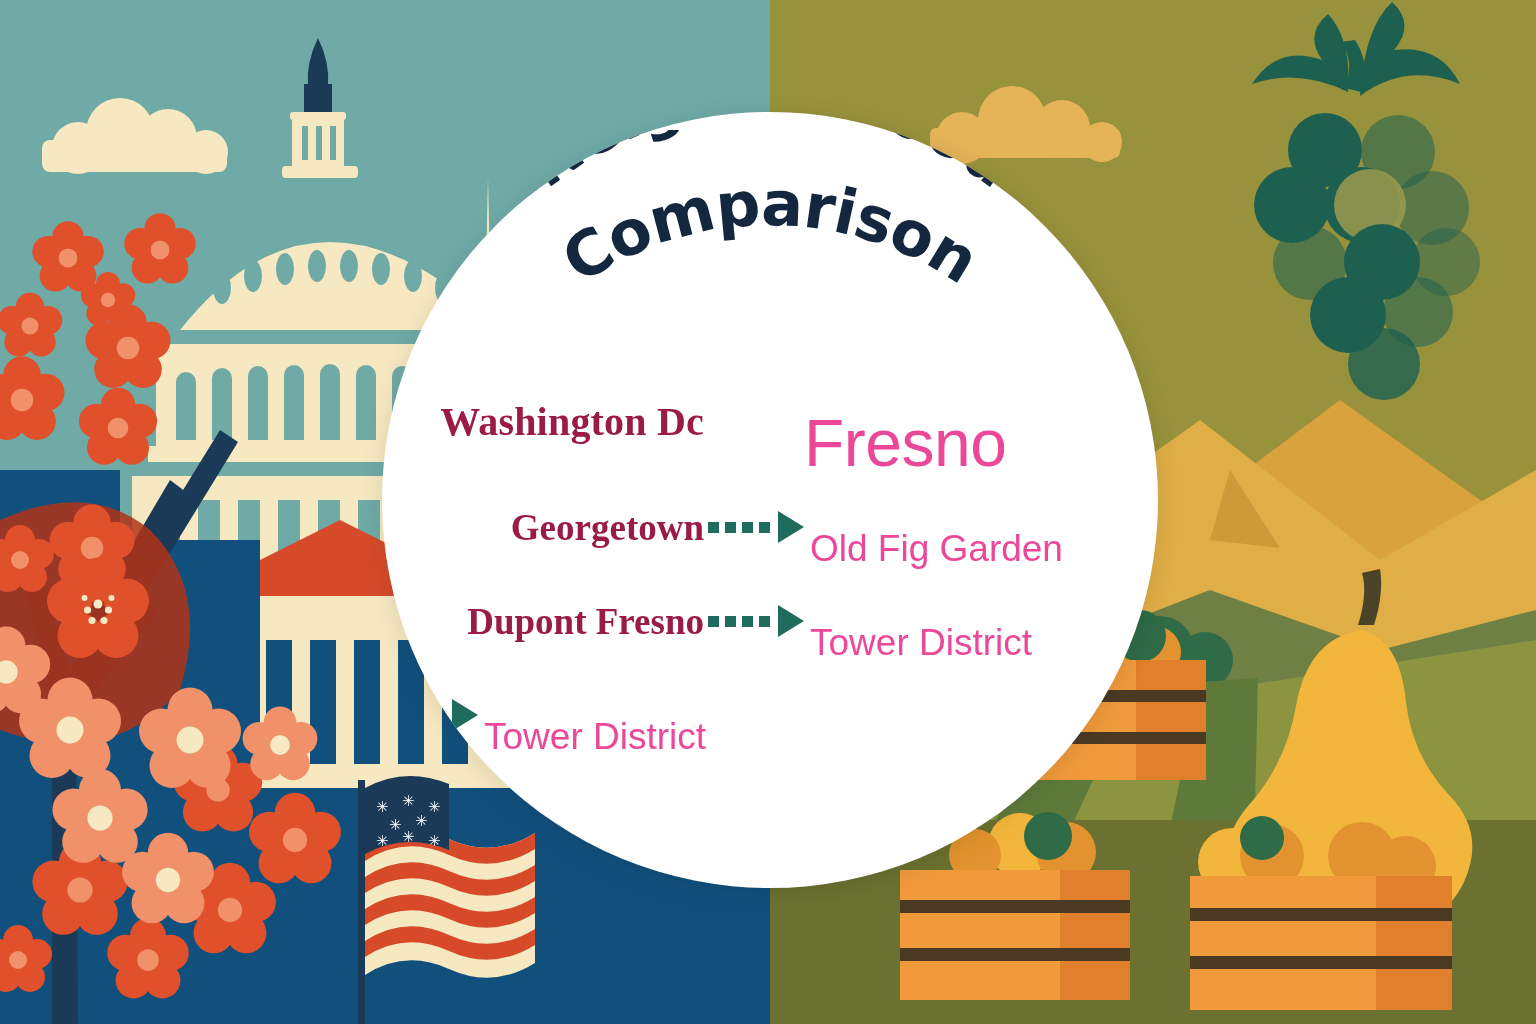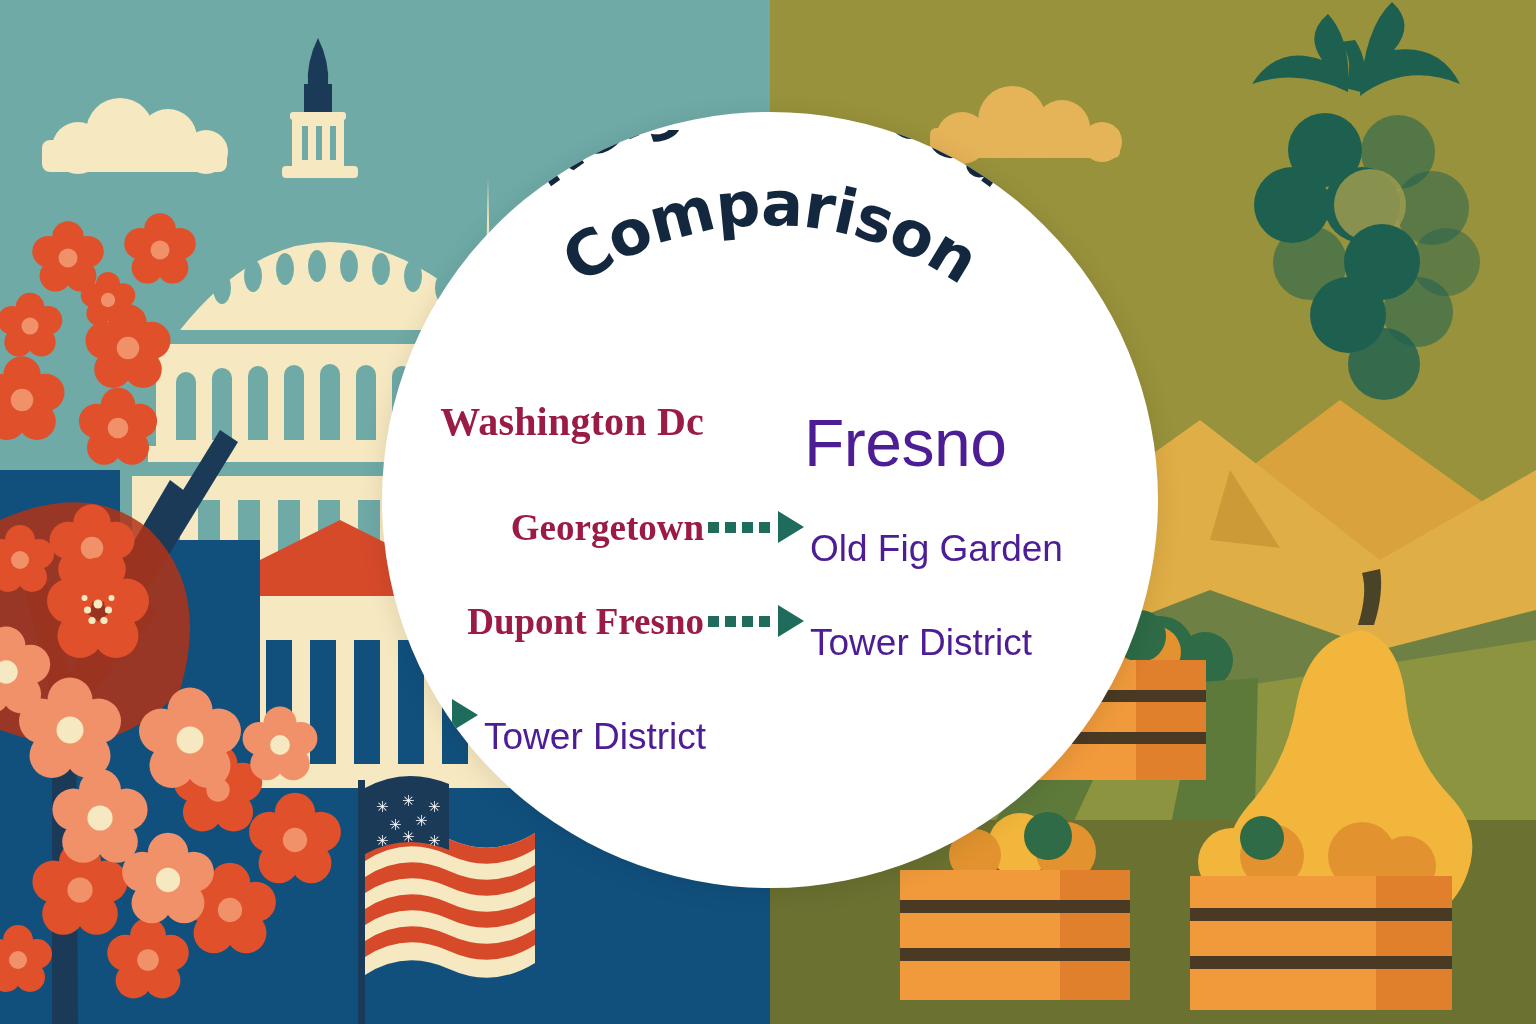--- a/index.html
+++ b/index.html
@@ -51,21 +51,21 @@
     flex:0 0 94px;
     display:flex;align-items:center;justify-content:center;
     gap:6px;
   }
   .col-right{
     flex:1 1 auto;
     text-align:left;
     padding-left:6px;
     font-family:"Liberation Sans",sans-serif;
     font-weight:400;
-    color:#4c1d95;
+    color:#ec4899;
     white-space:nowrap;
     margin-top:43px;
   }
 
   
   .row.header{height:118px;align-items:center;}
   .row.header .col-left{font-size:40px;letter-spacing:.2px;}
   .row.header .col-arrow{visibility:hidden;}
   .row.header .col-right{font-size:66px;letter-spacing:-.5px;padding-left:2px;}
 

